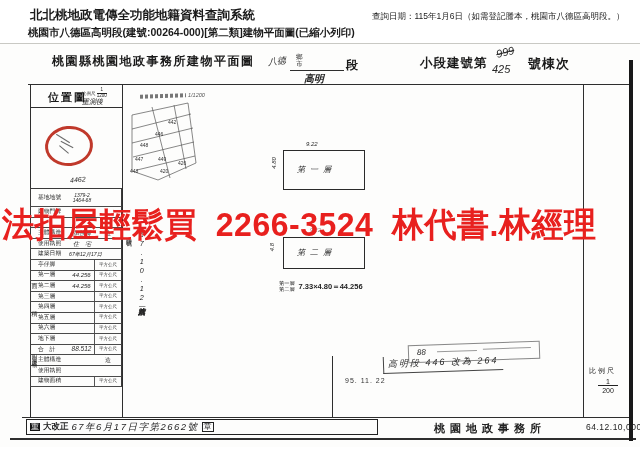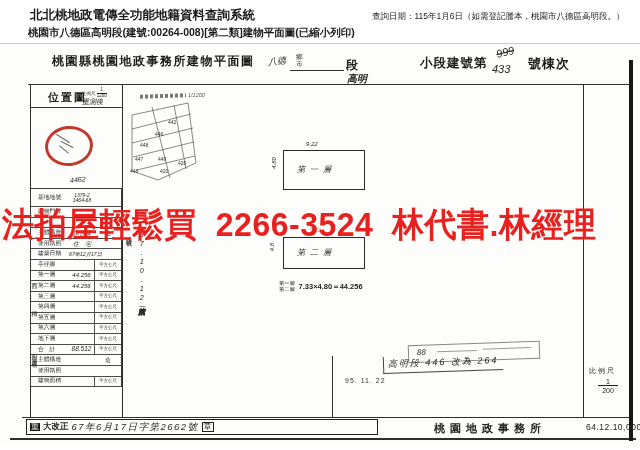--- a/index.html
+++ b/index.html
@@ -29,36 +29,36 @@
   .scrib{position:absolute;background:#6a6a6a;height:1px;}
   .sealbox{display:inline-block;border:1px solid #222;padding:0 1px;line-height:1.1;}
 </style>
 </head>
 <body>
 
 <div id="page">
 
   <div class="a" style="left:30px;top:7px;font-size:12.5px;font-weight:bold;">北北桃地政電傳全功能地籍資料查詢系統</div>
   <div class="a" style="left:372px;top:11px;font-size:8.5px;color:#222;">查詢日期：115年1月6日（如需登記謄本，桃園市八德區高明段。）</div>
-  <div class="a" style="left:28px;top:26px;font-size:10.5px;font-weight:bold;">桃園市八德區高明段(建號:00264-008)[第二類]建物平面圖(已縮小列印)</div>
+  <div class="a" style="left:28px;top:26px;font-size:10.5px;font-weight:bold;">桃園市八德區高明段(建號:00264-000)[第二類]建物平面圖(已縮小列印)</div>
 
   <div class="scan"></div>
 
   <div class="a" style="left:52px;top:53px;font-size:12px;font-weight:bold;letter-spacing:1.5px;">桃園縣桃園地政事務所建物平面圖</div>
   <div class="a hand" style="left:268px;top:55px;font-size:9px;transform:rotate(-6deg);">八德</div>
   <div class="a" style="left:296px;top:53px;font-size:6.5px;line-height:1.15;text-align:center;">
     <div>鄉</div>
     <div>市</div>
   </div>
   <div class="ln" style="left:290px;top:70px;width:54px;height:1px;"></div>
-  <div class="a hand" style="left:304px;top:72px;font-size:10px;font-weight:bold;margin-left:43px;">高明</div>
+  <div class="a hand" style="left:304px;top:72px;font-size:10px;font-weight:bold;">高明</div>
   <div class="a" style="left:346px;top:57px;font-size:12px;font-weight:bold;">段</div>
   <div class="a" style="left:420px;top:55px;font-size:12.5px;font-weight:bold;letter-spacing:1px;">小段建號第</div>
   <div class="a hand" style="left:496px;top:46px;font-size:11px;text-decoration:line-through;transform:rotate(-14deg);">999</div>
-  <div class="a hand" style="left:492px;top:63px;font-size:11px;">433</div>
+  <div class="a hand" style="left:492px;top:63px;font-size:11px;">425</div>
   <div class="a" style="left:528px;top:55px;font-size:13px;font-weight:bold;letter-spacing:1px;font-family:Liberation Serif, serif;">號棟次</div>
 
   <div class="ln" style="left:28px;top:84px;width:603px;height:1px;"></div>
   <div class="ln" style="left:30px;top:84px;width:1px;height:333px;"></div>
   <div class="ln" style="left:122px;top:84px;width:1px;height:333px;"></div>
   <div class="ln" style="left:583px;top:84px;width:1px;height:333px;"></div>
   <div class="ln" style="left:332px;top:356px;width:1px;height:61px;"></div>
   <div class="ln" style="left:22px;top:417px;width:609px;height:1px;"></div>
   <div class="ln" style="left:10px;top:438px;width:626px;height:2px;"></div>
   <div class="ln" style="left:629px;top:60px;width:4px;height:381px;background:#171717;"></div>

